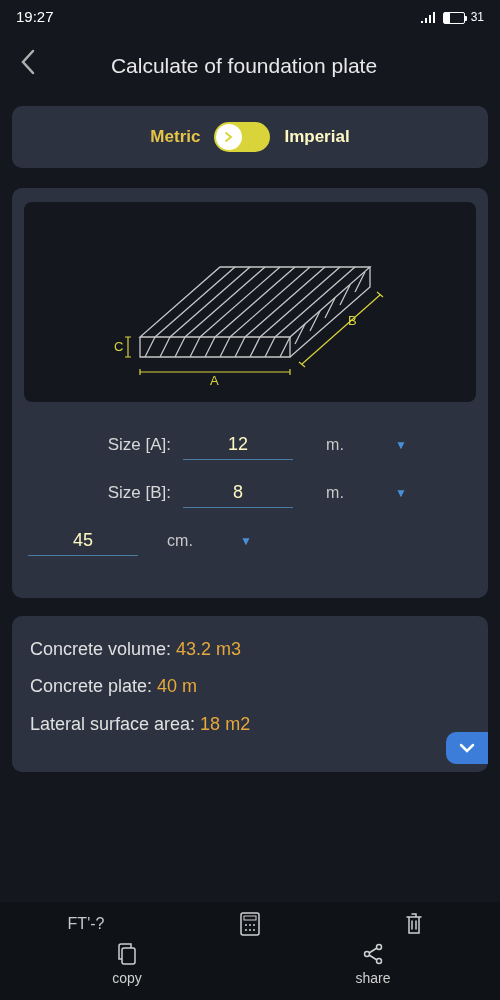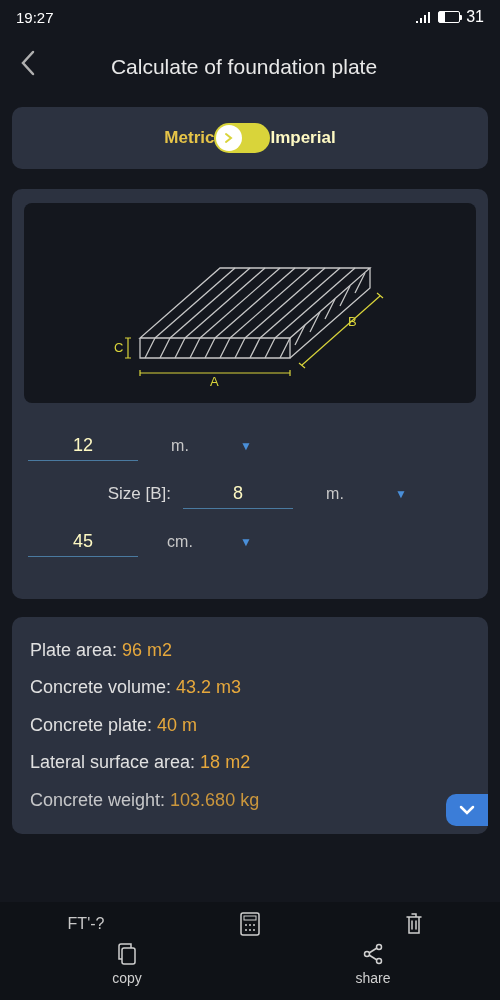--- a/index.html
+++ b/index.html
@@ -1,28 +1,28 @@
 <!DOCTYPE html>
 <html><head>
 <meta charset="utf-8">
 <style>
 *{margin:0;padding:0;box-sizing:border-box;font-family:-apple-system,BlinkMacSystemFont,sans-serif}
 body{width:500px;height:1000px;background:#14171e;color:#e0e0e0;overflow:hidden;position:relative}
 .status-bar{display:flex;justify-content:space-between;align-items:center;padding:8px 16px;font-size:15px;color:#fff}
 .status-right{display:flex;align-items:center;gap:6px}
-.battery{display:flex;align-items:center;gap:6px;font-size:16px}
+.battery{display:flex;align-items:flex-end;gap:6px;font-size:12px}
 .battery-icon{width:22px;height:12px;border:1px solid #fff;border-radius:2px;position:relative;display:flex;align-items:center}
 .battery-icon::after{content:"";position:absolute;right:-3px;top:3px;width:2px;height:5px;background:#fff;border-radius:0 1px 1px 0}
 .battery-fill{width:31%;height:100%;background:#fff}
 .signal{width:16px;height:12px}
 .header{display:flex;align-items:center;padding:12px 16px 20px;}
 .back-btn{font-size:28px;color:#a8a8a8;padding:4px;cursor:pointer}
 .title{flex:1;text-align:center;font-size:21px;color:#e8e8e8;font-weight:400;margin-left:-36px}
 .content{padding:0 12px}
-.unit-toggle{background:#2c3240;border-radius:10px;padding:16px;display:flex;align-items:center;justify-content:center;margin-bottom:20px}
+.unit-toggle{background:#2c3240;border-radius:10px;padding:16px;display:flex;align-items:center;justify-content:center;gap:14px;margin-bottom:20px}
 .unit-label{font-size:17px;font-weight:600}
 .metric{color:#e6c448}
 .imperial{color:#fef9c3}
 .toggle{width:56px;height:30px;background:#d9d43a;border-radius:15px;position:relative;cursor:pointer}
 .toggle-thumb{width:26px;height:26px;background:#fff;border-radius:50%;position:absolute;left:2px;top:2px;display:flex;align-items:center;justify-content:center;color:#d9d43a;font-size:14px}
 .input-card{background:#2c3240;border-radius:10px;padding:14px 12px 24px;margin-bottom:18px}
 .diagram{background:#14171e;border-radius:8px;padding:16px;margin-bottom:28px;display:flex;justify-content:center;align-items:center;height:200px}
 .input-row{display:flex;align-items:center;margin-bottom:18px;padding:0 4px}
 .input-label{width:155px;text-align:right;font-size:17px;color:#d8d8d8;padding-right:12px}
 .input-label.multiline{line-height:1.3}
@@ -122,20 +122,21 @@
         <line x1="18" y1="120" x2="18" y2="140"></line>
         <path d="M15 120 L21 120 M15 140 L21 140"></path>
       </g>
       <text x="100" y="168" fill="#d9d43a" font-size="13">A</text>
       <text x="238" y="108" fill="#d9d43a" font-size="13">B</text>
       <text x="4" y="134" fill="#d9d43a" font-size="13">C</text>
     </svg>
   </div>
 
   <div class="input-row">
+    <div class="input-label">Size [A]:</div>
     <input class="input-field" value="12" style="">
     <div class="unit-text">m.</div>
     <div class="dropdown-arrow">▼</div>
   </div>
 
   <div class="input-row">
     <div class="input-label">Size [B]:</div>
     <input class="input-field" value="8" style="">
     <div class="unit-text">m.</div>
     <div class="dropdown-arrow">▼</div>
@@ -143,25 +144,23 @@
 
   <div class="input-row">
     <input class="input-field" value="45" style="">
     <div class="unit-text">cm.</div>
     <div class="dropdown-arrow">▼</div>
   </div>
 
 </div>
 
 <div class="results-card">
-  <div class="result-line"><span>Plate area: </span><span class="result-value">96 m2</span></div>
   <div class="result-line"><span>Concrete volume: </span><span class="result-value">43.2 m3</span></div>
   <div class="result-line"><span>Concrete plate: </span><span class="result-value">40 m</span></div>
   <div class="result-line"><span>Lateral surface area: </span><span class="result-value">18 m2</span></div>
-  <div class="result-line" style="margin-bottom:0;opacity:0.85"><span>Concrete weight: </span><span class="result-value">103.680 kg</span></div>
   <div class="scroll-btn">
     <svg width="16" height="10" viewBox="0 0 16 10">
           <path d="M2 2 L8 8 L14 2" stroke="#fff" stroke-width="2.5" fill="none" stroke-linecap="round"></path>
         </svg>
   </div>
 </div>
 
 </div>
 
 <div class="bottom-bar">

